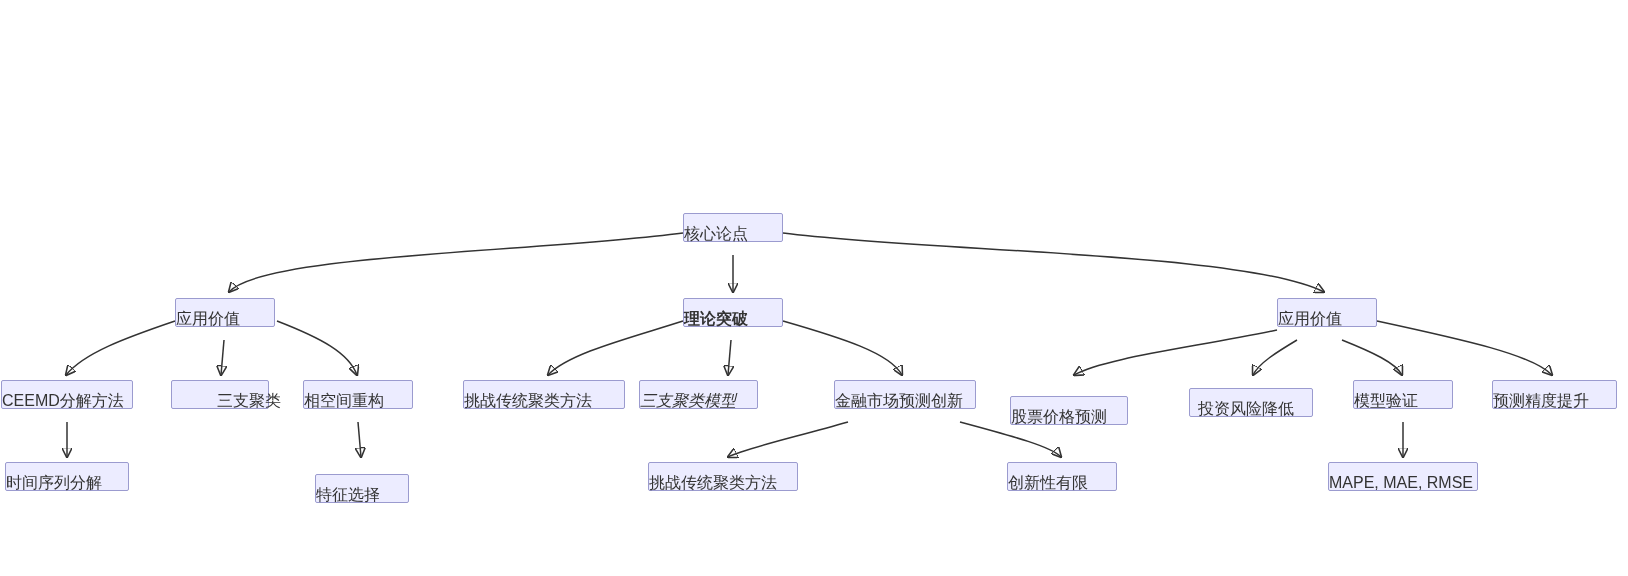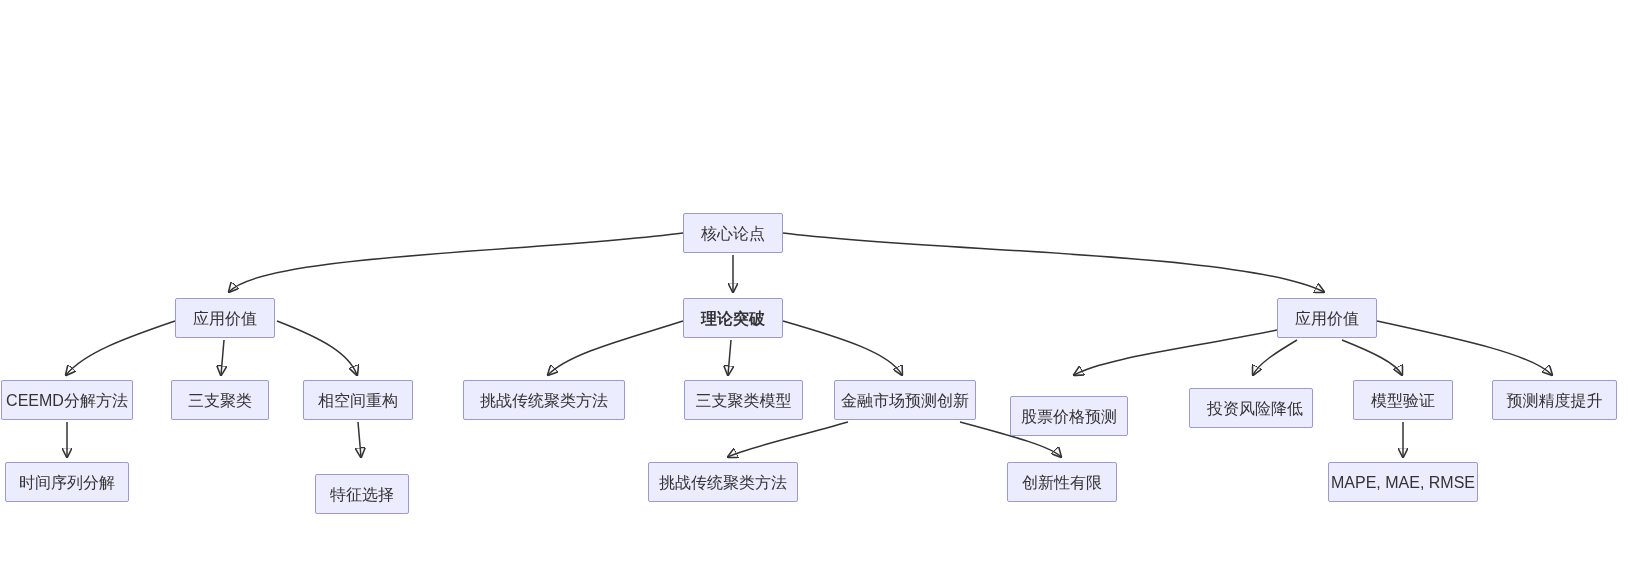--- a/index.html
+++ b/index.html
@@ -17,28 +17,27 @@
     width: 1628px; height: 576px;
     pointer-events: none;
   }
   .edge-layer path {
     fill: none;
     stroke: var(--edge, #333333);
     stroke-width: 1.5;
   }
   .node {
     position: absolute;
-    height: 40px;
+    height: 29px;
     background: var(--node-fill, #ECECFF);
     border: 1px solid var(--node-border, #9b9bcf);
     border-radius: 2px;
     color: var(--text, #333333);
     font-size: 16px;
     line-height: 40px;
-    text-align: center;
     white-space: nowrap;
     box-sizing: border-box;
   }
 </style>
 </head>
 <body>
 
 <div class="canvas">
 
   <svg class="edge-layer" viewBox="0 0 1628 576" xmlns="http://www.w3.org/2000/svg">
@@ -67,24 +66,24 @@
     <path d="M 1403 422 L 1403 457" marker-end="url(#arrow)"></path>
   </svg>
 
   <div class="node" style="left:683px; top:213px; width:100px;">核心论点</div>
 
   <div class="node" style="left:175px; top:298px; width:100px;">应用价值</div>
   <div class="node" style="left:683px; top:298px; width:100px;font-weight:bold;">理论突破</div>
   <div class="node" style="left:1277px; top:298px; width:100px;">应用价值</div>
 
   <div class="node" style="left:1px; top:380px; width:132px;">CEEMD分解方法</div>
-  <div class="node" style="left:171px; top:380px; width:98px;">三支聚类</div>
+  <div class="node" style="left:171px; top:380px; width:98px;padding-left:45px;">三支聚类</div>
   <div class="node" style="left:303px; top:380px; width:110px;">相空间重构</div>
   <div class="node" style="left:463px; top:380px; width:162px;">挑战传统聚类方法</div>
-  <div class="node" style="left:684px; top:380px; width:119px;">三支聚类模型</div>
+  <div class="node" style="left:639px; top:380px; width:119px;font-style:italic;">三支聚类模型</div>
   <div class="node" style="left:834px; top:380px; width:142px;">金融市场预测创新</div>
   <div class="node" style="left:1010px; top:396px; width:118px;">股票价格预测</div>
   <div class="node" style="left:1189px; top:388px; width:124px;padding-left:8px;">投资风险降低</div>
   <div class="node" style="left:1353px; top:380px; width:100px;">模型验证</div>
   <div class="node" style="left:1492px; top:380px; width:125px;">预测精度提升</div>
 
   <div class="node" style="left:5px; top:462px; width:124px;">时间序列分解</div>
   <div class="node" style="left:315px; top:474px; width:94px;">特征选择</div>
   <div class="node" style="left:648px; top:462px; width:150px;">挑战传统聚类方法</div>
   <div class="node" style="left:1007px; top:462px; width:110px;">创新性有限</div>

